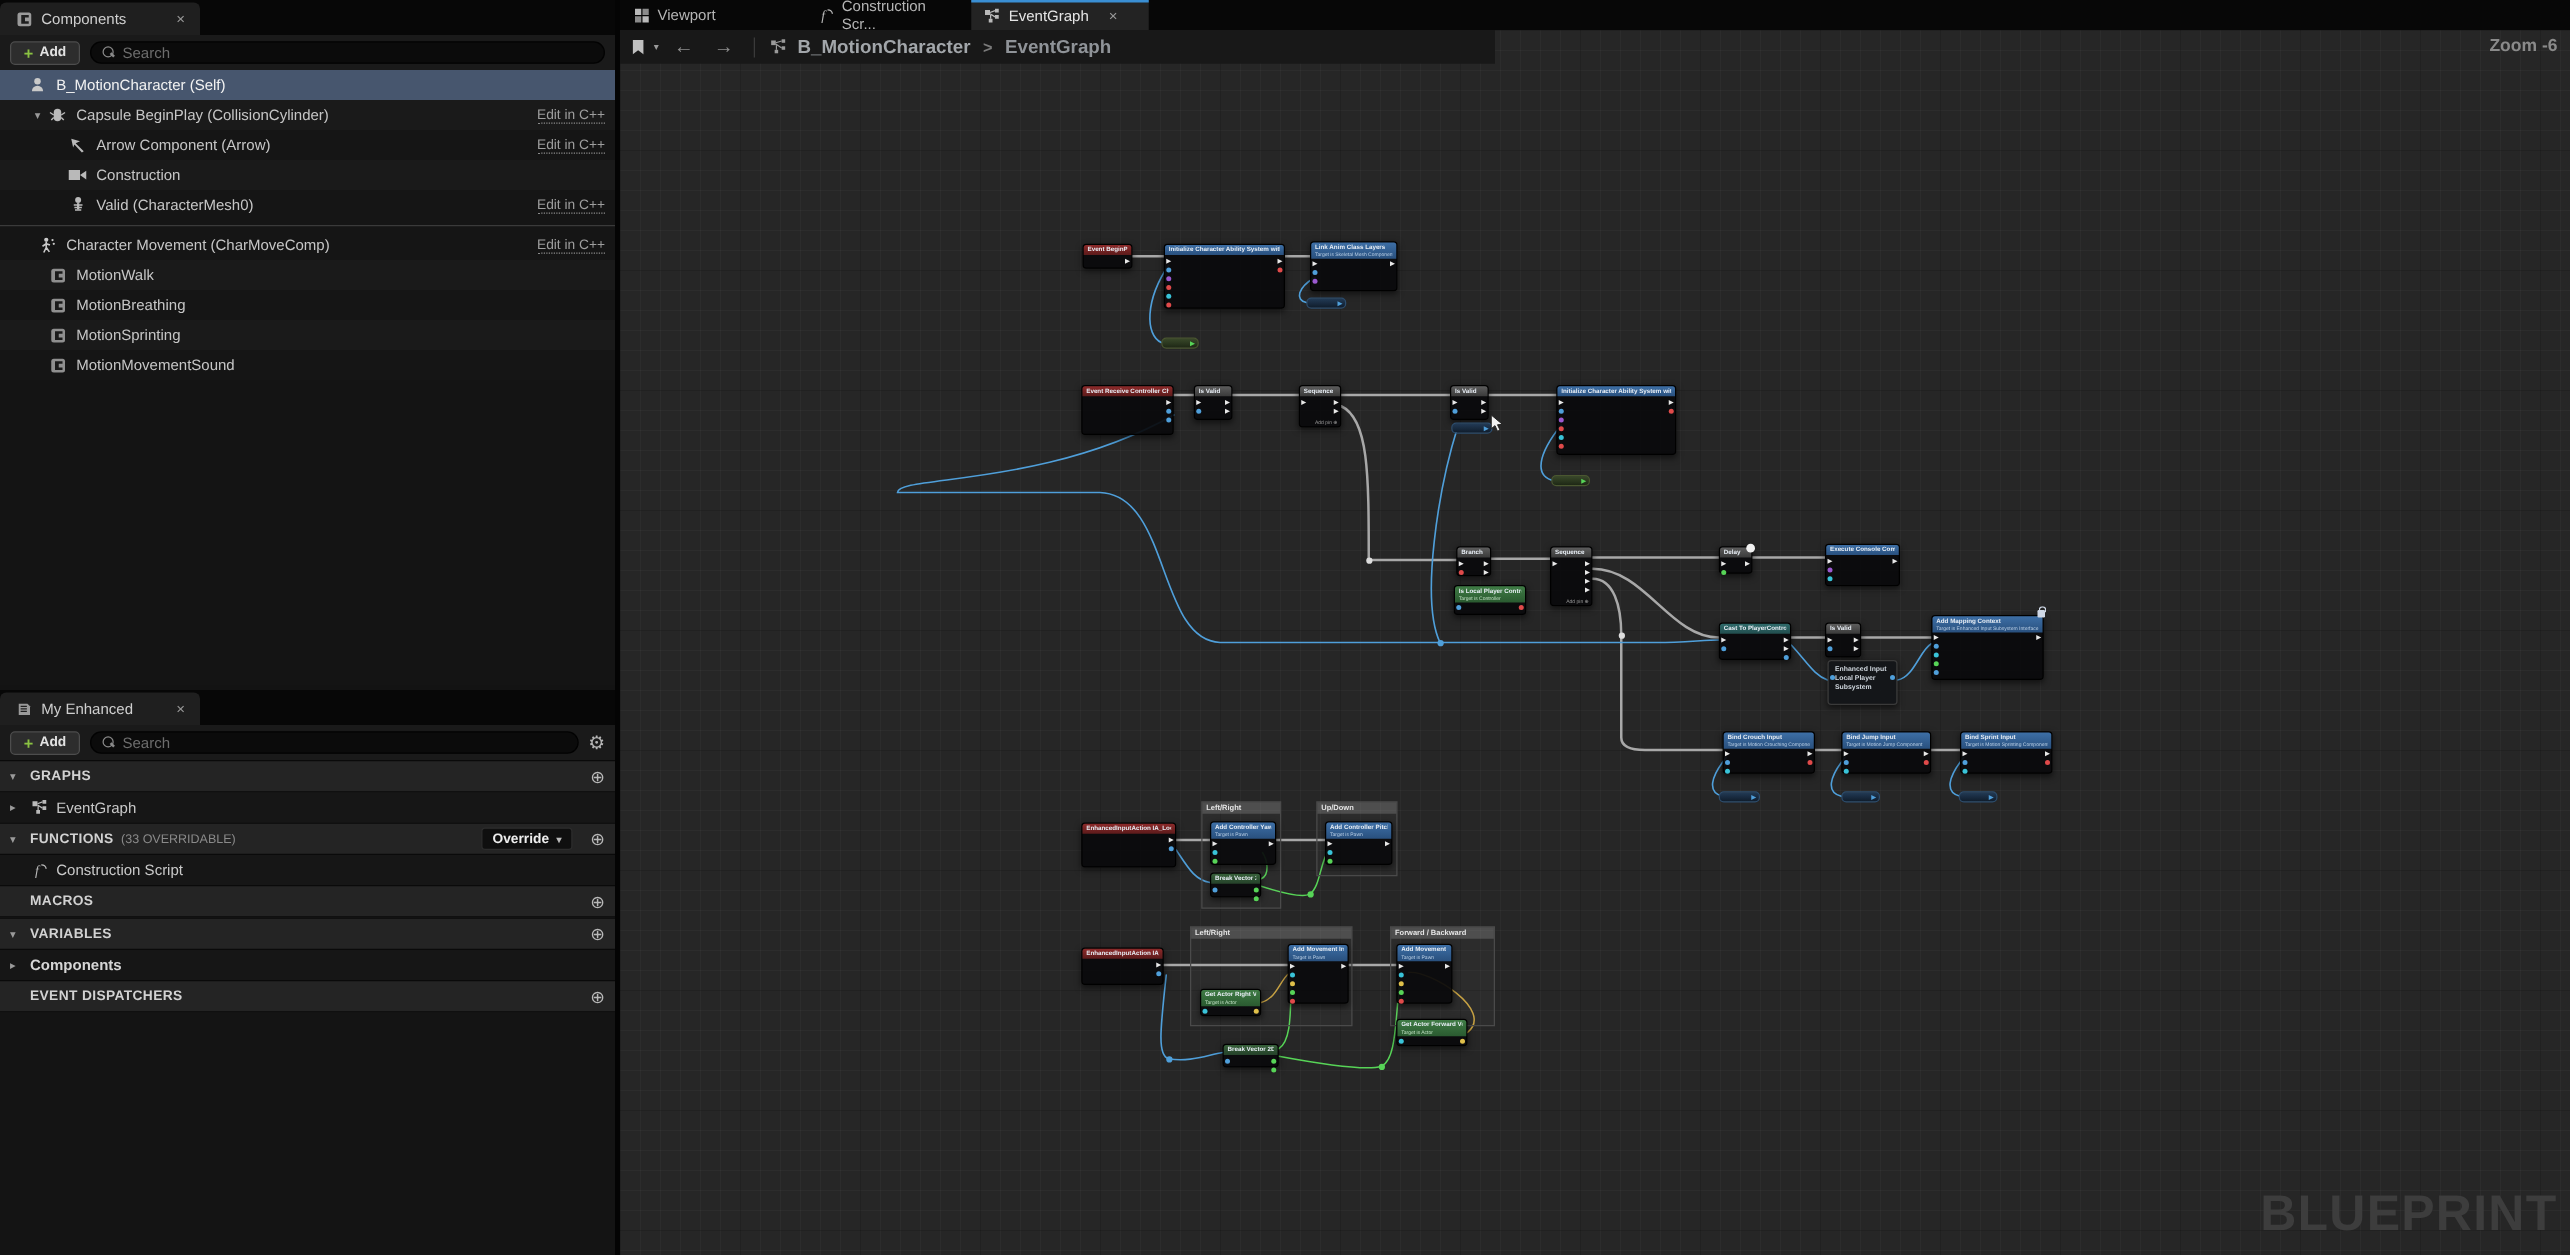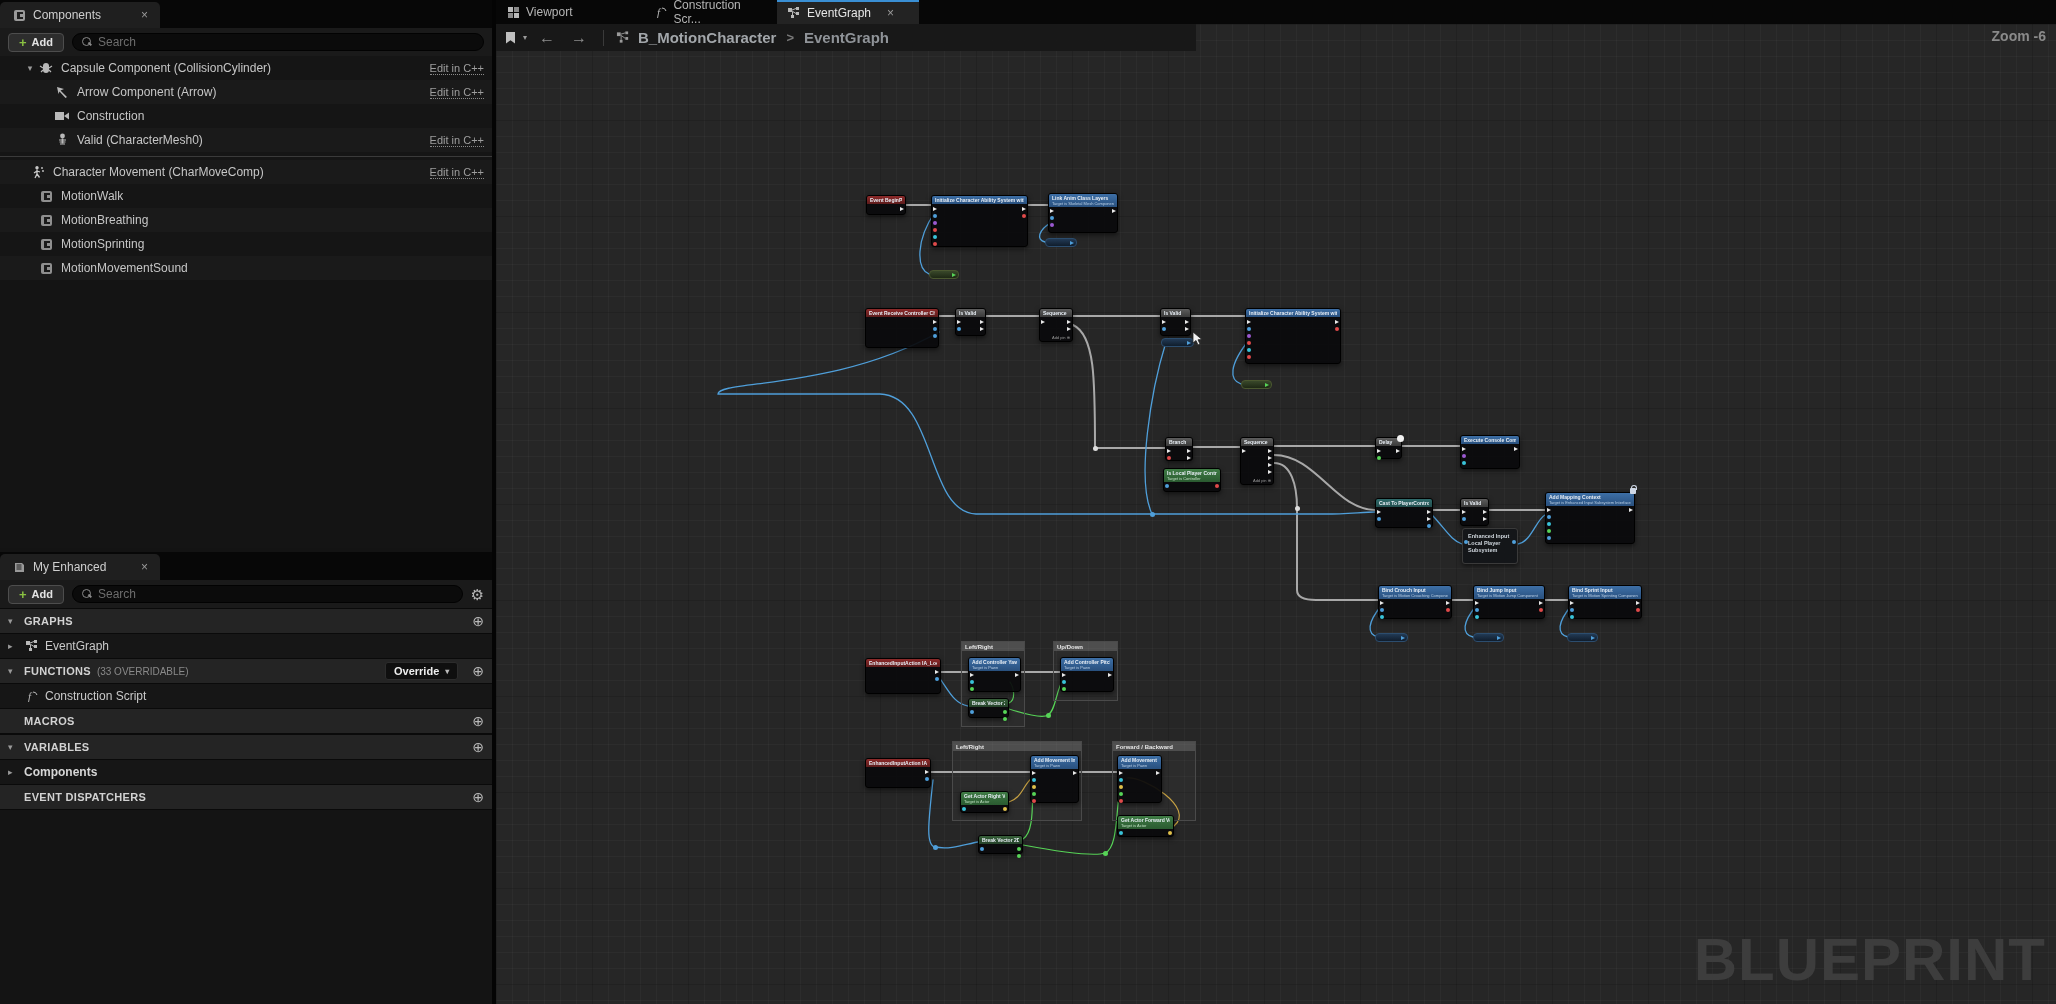--- a/index.html
+++ b/index.html
@@ -82,21 +82,21 @@
   .gtoolbar { position:absolute; left:0; top:0; width:700px; height:27px; background:rgba(24,24,24,0.96);
               display:flex; align-items:center; gap:8px; padding:0 10px; z-index:4; }
   .bookmark { width:9px; height:12px; background:#c0c0c0; clip-path:polygon(0 0,100% 0,100% 100%,50% 72%,0 100%); }
   .tchev { color:#9a9a9a; font-size:8px; }
   .navarrow { color:#8d8d8d; font-size:16px; font-weight:bold; line-height:1; margin:0 4px; }
   .tsep { width:1px; height:16px; background:#3a3a3a; margin:0 4px; }
   .crumb { color:#a2a6aa; font-size:15px; font-weight:bold; }
   .crumb.second { color:#8f9398; }
   .crumbchev { color:#7a7a7a; font-size:13px; font-weight:bold; margin:0 2px; }
   .zoomlabel { position:absolute; right:10px; top:4px; color:#8a8a8a; font-size:14px; font-weight:bold; z-index:4; }
-  .watermark { position:absolute; right:10px; bottom:10px; color:#3d3d3d; font-size:60px; font-weight:bold;
+  .watermark { position:absolute; right:10px; bottom:10px; color:#3d3d3d; font-size:40px; font-weight:bold;
                letter-spacing:1px; z-index:1;margin-top:48px; }
 
   .world { position:absolute; left:0; top:26px; right:0; bottom:0; }
   .wires { position:absolute; left:0; top:0; width:1560px; height:940px; }
 
   .gcomment { position:absolute; border:1px solid #4a4a4a; background:rgba(160,160,160,0.05); z-index:1; }
   .gcomment .chead { height:9px; background:rgba(170,170,170,0.28); display:flex; align-items:center; padding:0 3px; }
   .gcomment .chead span { color:#e6e6e6; font-size:6px; font-weight:bold; white-space:nowrap; }
 
   .gnode { position:absolute; background:rgba(10,10,12,0.93); border:1px solid #000; border-radius:3px;
@@ -158,29 +158,39 @@
         <div class="add-btn">
           <span class="plus">+</span>
           <span class="albl">Add</span>
         </div>
         <div class="searchbox">
           <span class="mag"></span>
           <input placeholder="Search" style="">
         </div>
       </div>
       <div class="clist" id="components-list">
+          <div class="crow selected" style="padding-left: 8px;">
+            <span class="exp"></span>
+            <span class="cicon">
+              <svg width="14" height="14" viewBox="0 0 14 14">
+                <circle cx="7" cy="4" r="2.6" fill="#c9c9c9"></circle>
+                <path d="M2.5 12 a4.5 4.5 0 0 1 9 0 z" fill="#c9c9c9"></path>
+              </svg>
+            </span>
+            <span class="clabel">B_MotionCharacter (Self)</span>
+          </div>
           <div class="crow" style="padding-left: 24px;">
             <span class="exp">▾</span>
             <span class="cicon">
               <svg width="14" height="14" viewBox="0 0 14 14">
                 <rect x="4" y="2" width="6" height="10" rx="3" fill="#b9b9b9"></rect>
                 <path d="M1 5 L4 7 M13 5 L10 7 M2 11 L4 9 M12 11 L10 9" stroke="#b9b9b9" stroke-width="1.2"></path>
               </svg>
             </span>
-            <span class="clabel">Capsule Component (CollisionCylinder)</span>
+            <span class="clabel">Capsule BeginPlay (CollisionCylinder)</span>
             <span class="editcpp">Edit in C++</span>
           </div>
           <div class="crow" style="padding-left: 40px;">
             <span class="exp"></span>
             <span class="cicon">
               <svg width="14" height="14" viewBox="0 0 14 14">
                 <path d="M2 2 L9 4 L5.5 5.5 L12 12 L10.5 13 L4.5 6.5 L3.5 9 z" fill="#b9b9b9"></path>
               </svg>
             </span>
             <span class="clabel">Arrow Component (Arrow)</span>

